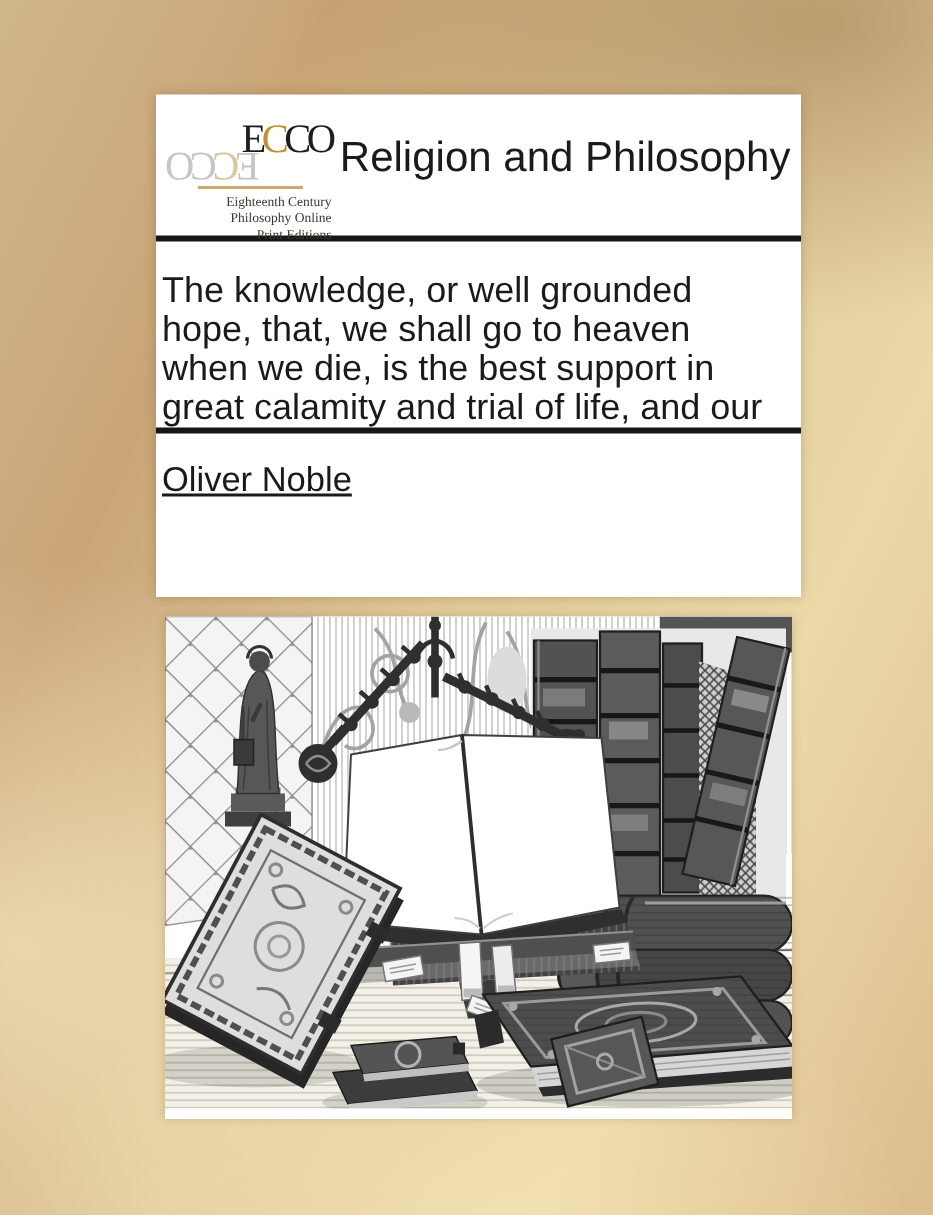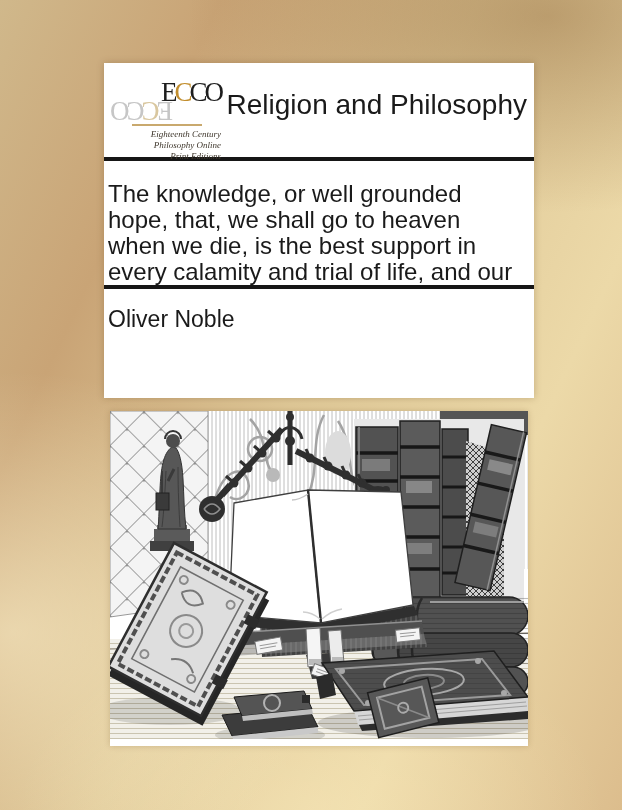--- a/index.html
+++ b/index.html
@@ -26,29 +26,29 @@
   .logo-word{
     font-family:"Liberation Serif", serif;font-size:27px;line-height:22px;
     letter-spacing:-3px;color:var(--logo_ink);white-space:nowrap;
   }
   .logo-word .c1{color:var(--logo_gold);}
   .logo-word.mirror{
     transform:rotate(180deg);color:var(--logo_reflection);margin-top:-2px;line-height:19px;
   }
   .logo-word.mirror .c1{color:var(--logo_reflection_gold);}
   .logo-rule{height:2px;width:70px;background:var(--logo_divider_gold);margin:4px auto 3px;}
-  .logo-sub{font-family:"Liberation Serif", serif;font-size:9px;line-height:11px;color:#3f372c;font-style:italic;}
+  .logo-sub{font-family:"Liberation Serif", serif;font-size:9px;line-height:11px;color:#3f372c;}
   .category{
     position:absolute;right:7px;top:26px;font-size:28px;letter-spacing:0;
     color:var(--text_dark);white-space:nowrap;margin-left:32px;
   }
   .rule{height:4px;background:var(--separator_black);}
   .title{padding:20px 0 0 4px;width:420px;font-size:24px;line-height:26px;color:var(--text_dark);}
   .title div{white-space:nowrap;}
-  .author{padding:17px 0 0 4px;font-size:23px;color:var(--text_dark);}
+  .author{padding:17px 0 0 4px;font-size:23px;color:var(--text_dark);text-decoration:underline;}
   .illustration{
     position:absolute;left:110px;top:411px;width:418px;height:335px;
     background:#ffffff;box-shadow:0 0 6px rgba(90,60,20,.22);
   }
   .illustration svg{display:block;}
 </style>
 </head>
 <body>
 
 <div class="card">
@@ -63,21 +63,21 @@
         <div>Print Editions</div>
       </div>
     </div>
     <div class="category">Religion and Philosophy</div>
   </div>
   <div class="rule"></div>
   <div class="title">
     <div>The knowledge, or well grounded</div>
     <div>hope, that, we shall go to heaven</div>
     <div>when we die, is the best support in</div>
-    <div>every calamity and trial of life, and our</div>
+    <div>great calamity and trial of life, and our</div>
   </div>
   <div class="rule"></div>
   <div class="author">Oliver Noble</div>
 </div>
 
 <div class="illustration">
   <svg width="418" height="335" viewBox="0 0 418 335">
     <defs>
       <pattern id="pv" width="4" height="6" patternUnits="userSpaceOnUse">
           <path d="M2 0V6" stroke="#a8a8a8" stroke-width="1"></path>

